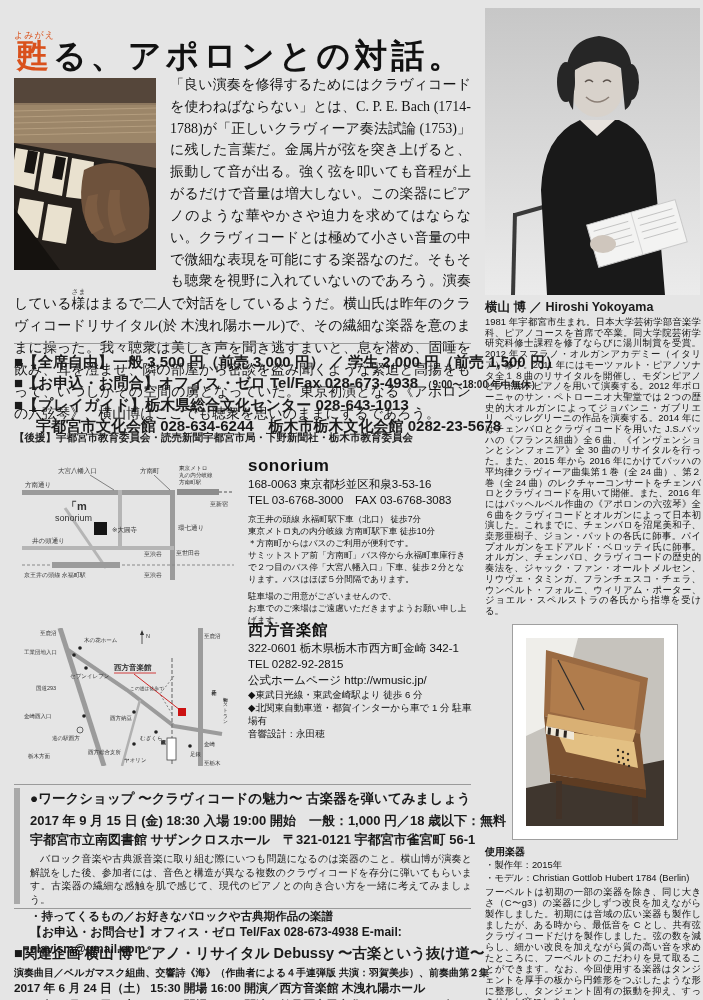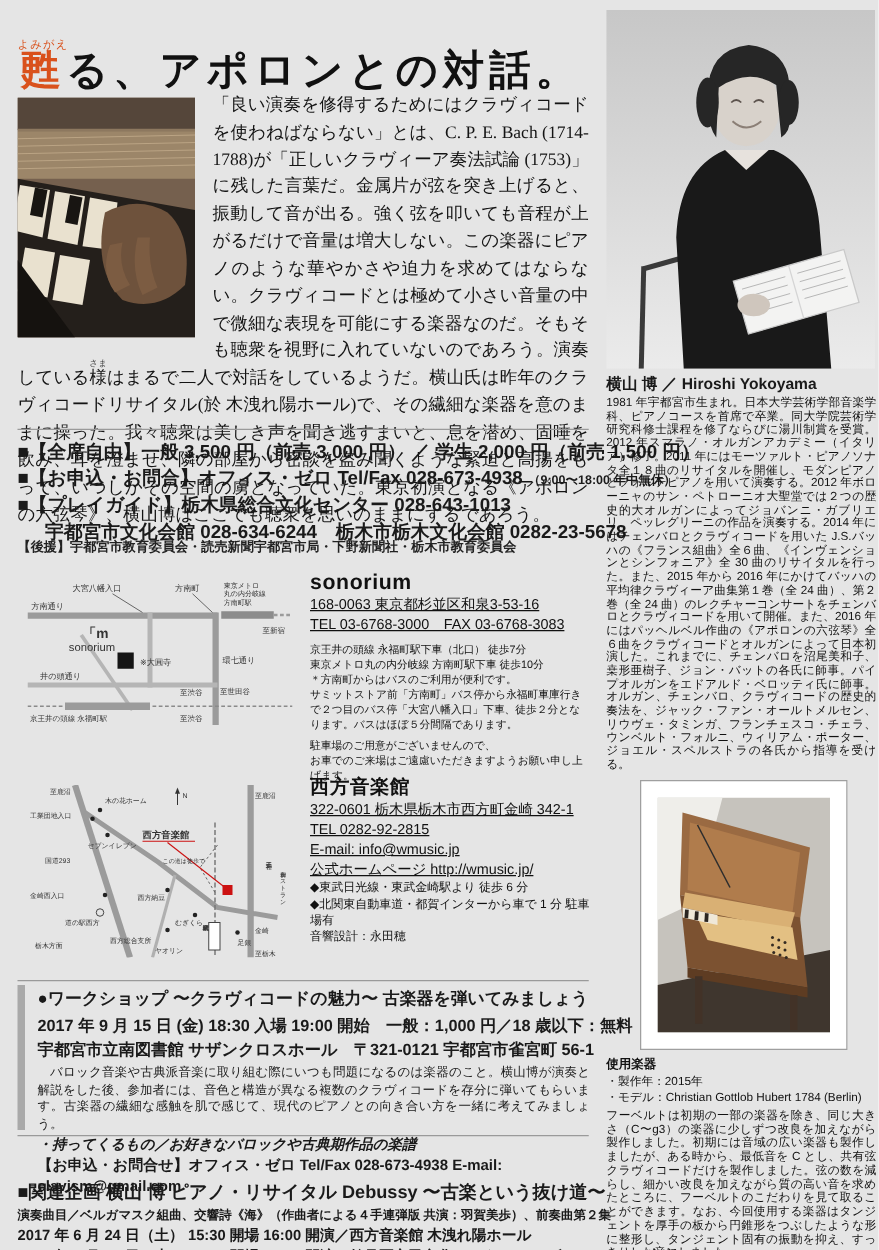--- a/index.html
+++ b/index.html
@@ -23,30 +23,30 @@
   .vbar{left:14px;width:6px;background:#a9a9a9;}
   
   .tickets{left:14px;top:352px;width:470px;font-weight:bold;font-size:15px;line-height:20.5px;white-space:nowrap;}
   .tickets .indent{padding-left:22px;}
   .tickets .small{font-size:10px;font-weight:bold;}
   .kouen{left:14px;top:431px;width:470px;font-size:10.5px;font-weight:bold;color:#222;}
   
   .venue-info{width:225px;font-size:8.6px;line-height:12px;color:#111;}
   .venue-info h3{margin:0 0 4px 0;font-size:17px;letter-spacing:.5px;}
   .venue-info h3.jp{font-size:15.5px;}
-  .venue-info .addr{font-size:11.5px;line-height:16px;text-decoration:underline;}
+  .venue-info .addr{font-size:11.5px;line-height:16px;}
   .venue-info .gap{height:5px;}
   .venue-map text{fill:#333;font-family:"Liberation Sans","DejaVu Sans",sans-serif;}
   .vtext{writing-mode:vertical-rl;}
   
   .workshop{left:30px;top:790px;width:442px;}
   .workshop h2{margin:0 0 3px 0;font-size:13.5px;}
   .ws-line{font-size:13px;font-weight:bold;line-height:19px;white-space:nowrap;}
   .ws-desc{font-size:10px;line-height:13.5px;text-align:justify;margin:3px 0 2px 0;text-indent:1em;}
-  .ws-bring{font-size:11.5px;font-weight:bold;line-height:16px;font-style:italic;}
+  .ws-bring{font-size:11.5px;font-weight:bold;line-height:16px;}
   .ws-contact{font-size:12px;font-weight:bold;line-height:17px;}
   
   .related{left:14px;top:916px;width:470px;margin-top:28px;}
   .related h2{margin:0 0 3px 0;font-size:14.5px;white-space:nowrap;}
   .rel-program{font-size:10px;font-weight:bold;line-height:14px;white-space:nowrap;}
   .rel-line{font-size:11.8px;font-weight:bold;line-height:16.5px;white-space:nowrap;}
   
   .portrait{left:485px;top:8px;width:215px;height:287px;}
   .artist-name{left:485px;top:299px;width:215px;font-size:12.5px;font-weight:bold;white-space:nowrap;}
   .bio{left:485px;top:317px;width:216px;font-size:9.4px;line-height:10.7px;text-align:justify;color:#111;}
@@ -196,21 +196,20 @@
     <text x="108" y="62" font-size="4.8" fill="#444">この道は徒歩で</text>
     <text x="92" y="42" font-size="7.5" font-weight="bold" fill="#cc1111">西方音楽館</text>
     <text x="192" y="58" font-size="5" fill="#333" class="vtext">王子神社</text>
     <text x="203" y="66" font-size="4.8" fill="#333" class="vtext">和食レストラン</text>
     <text x="141" y="108" font-size="4.8" fill="#333" class="vtext">東武金崎駅</text>
   </svg>
   <div class="abs venue-info" style="left:248px;top:624px;">
     <h3 class="jp">西方音楽館</h3>
     <div class="addr">322-0601 栃木県栃木市西方町金崎 342-1</div>
     <div class="addr">TEL 0282-92-2815</div>
-    <div class="addr">E-mail: info@wmusic.jp</div>
     <div class="addr">公式ホームページ  http://wmusic.jp/</div>
     <div style="font-size:9.6px;line-height:13px;">◆東武日光線・東武金崎駅より 徒歩 6 分</div>
     <div style="font-size:9.6px;line-height:13px;">◆北関東自動車道・都賀インターから車で 1 分 駐車場有</div>
     <div style="font-size:9.6px;line-height:13px;">音響設計：永田穂</div>
   </div>
 
   <div class="abs rule" style="top:784px;"></div>
   <div class="abs vbar" style="top:788px;height:116px;"></div>
   <div class="abs workshop">
     <h2>●ワークショップ 〜クラヴィコードの魅力〜 古楽器を弾いてみましょう</h2>

